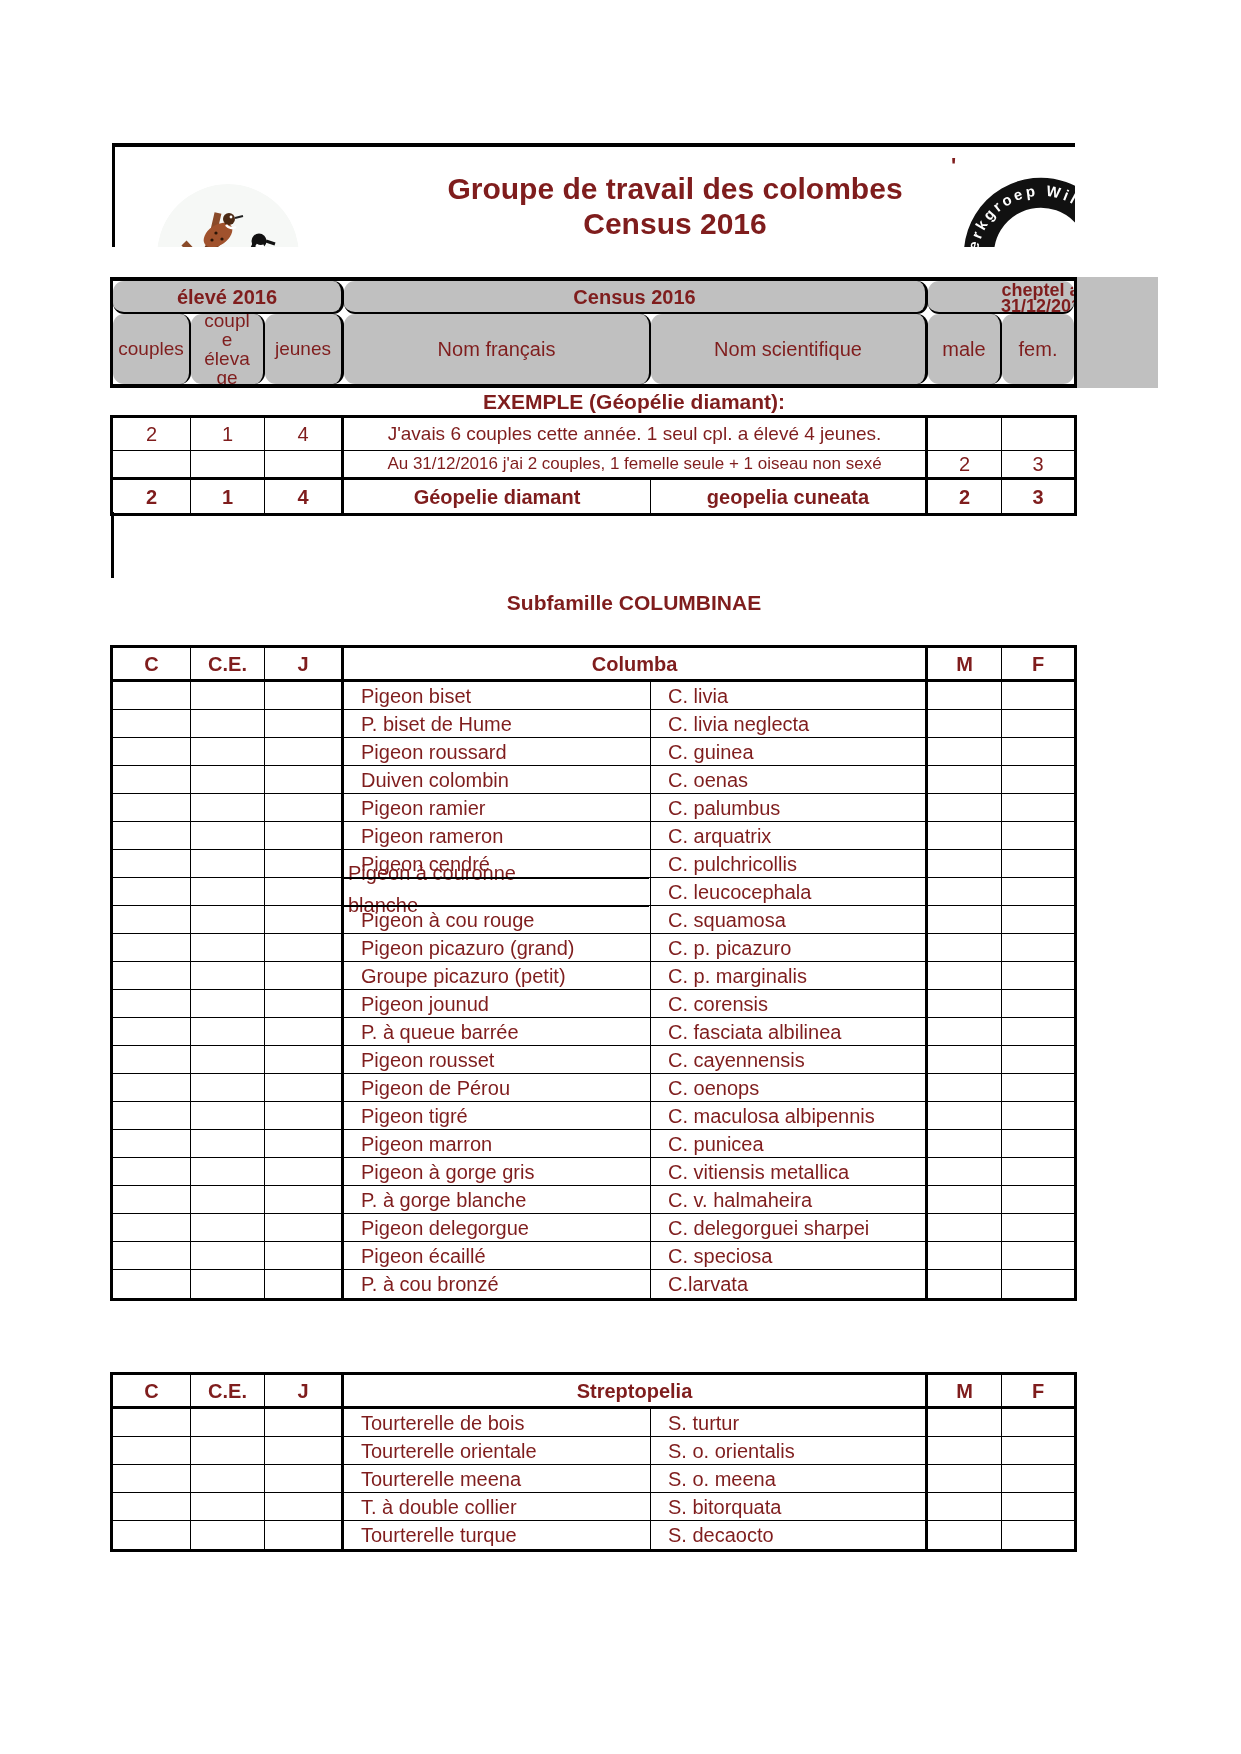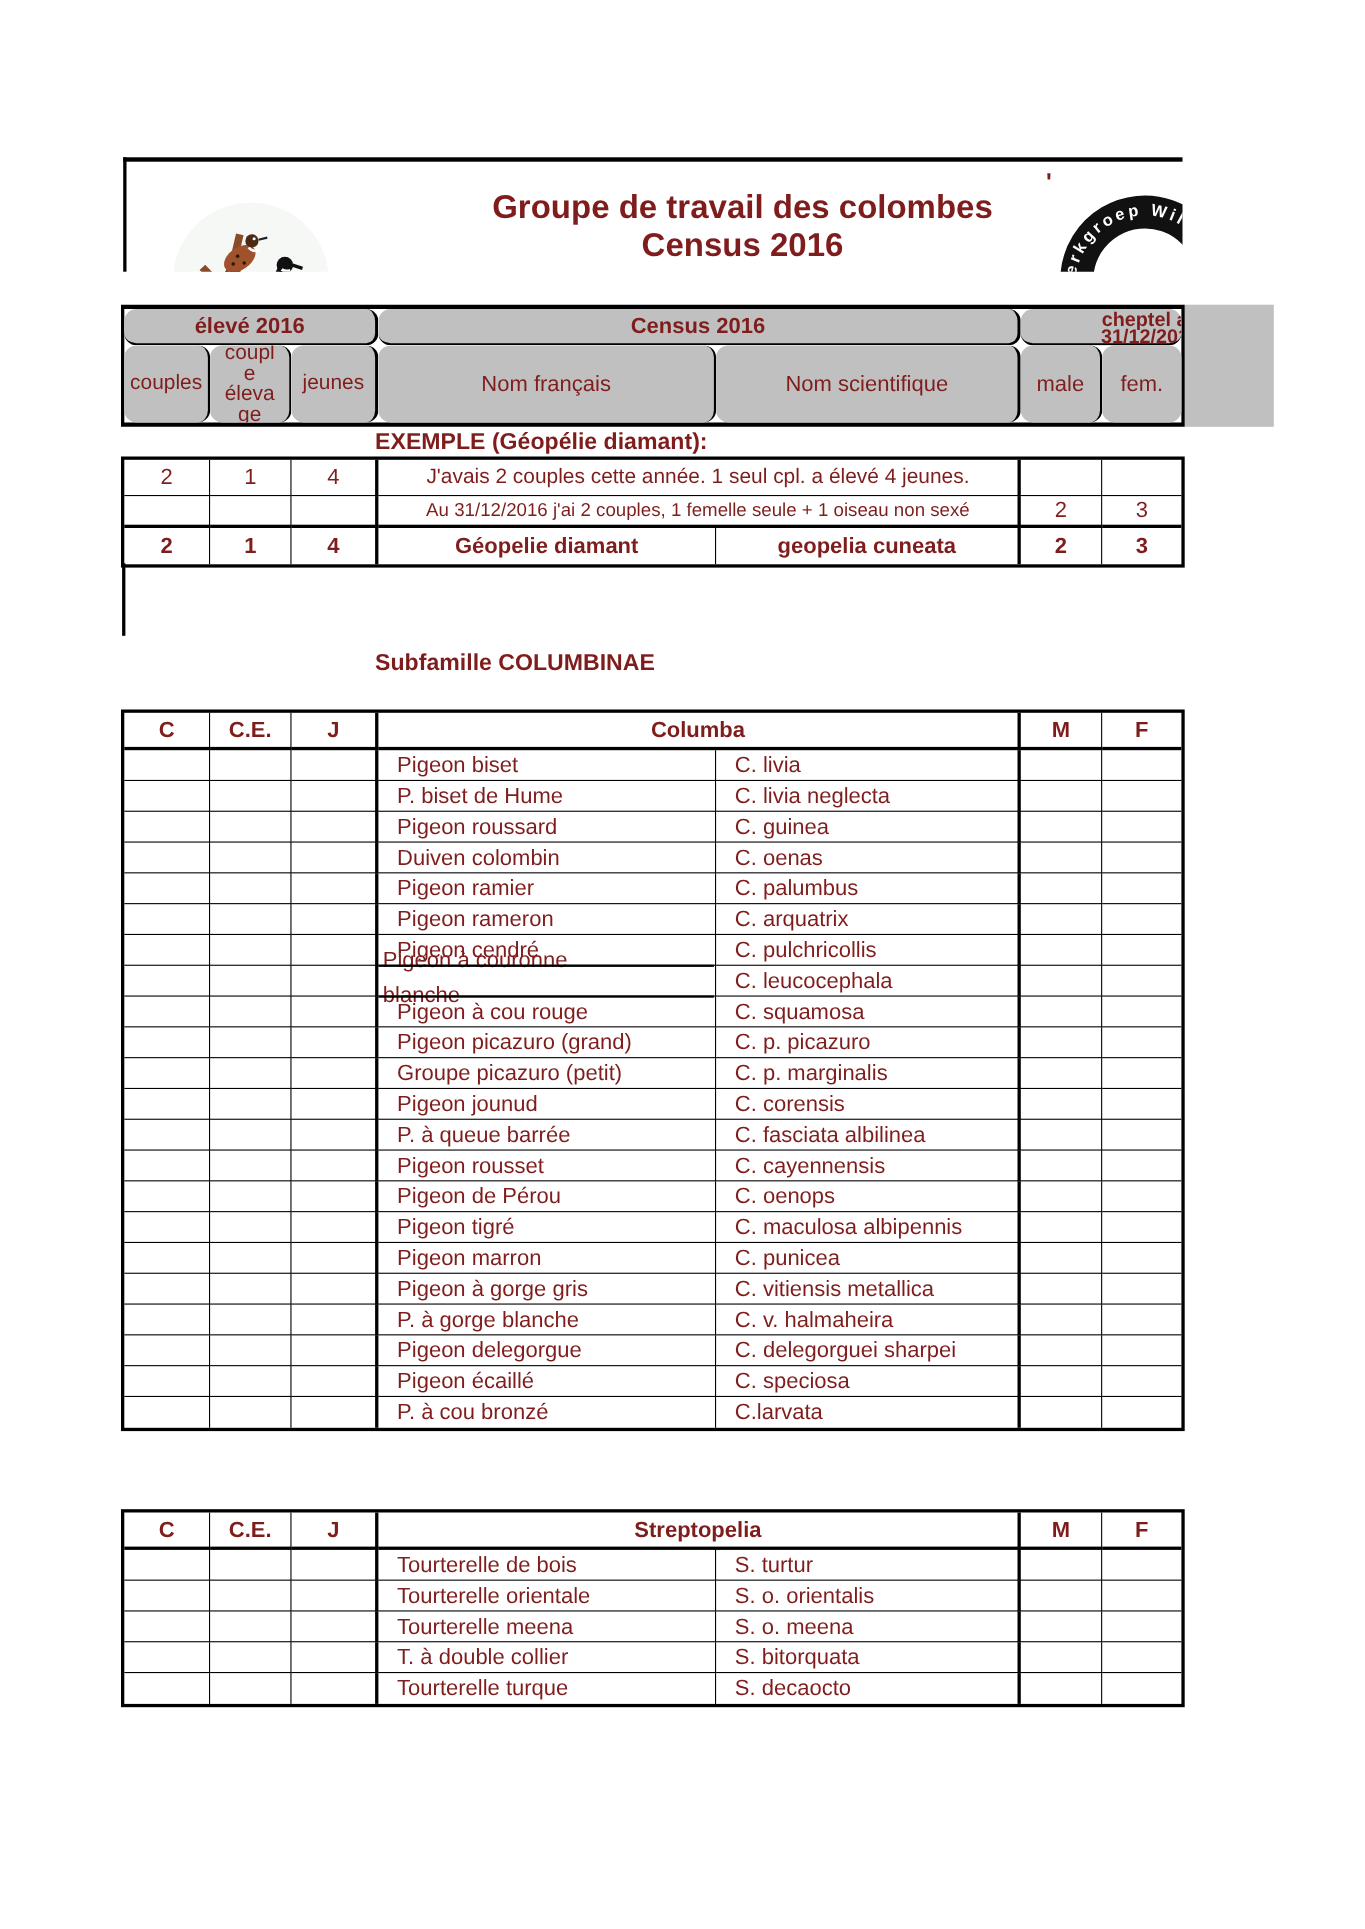--- a/index.html
+++ b/index.html
@@ -42,21 +42,21 @@
   #summary-table .cell{border-right-width:2px;border-bottom-width:2px;border-radius:11px;}
   #summary-table .thickR{border-right-width:3px;}
   #summary-table .br0{border-right:0;}
   #summary-table .bb0{border-bottom:0;}
   .cheptel-cell{display:block;position:relative;}
   .cheptel-inner{position:absolute;left:18px;top:1px;width:200px;text-align:center;
                  font-size:18px;line-height:16px;font-weight:bold;}
   .wrap-narrow{display:inline-block;width:54px;overflow-wrap:anywhere;text-align:center;line-height:19px;}
 
   
-  .heading{position:absolute;left:341px;width:586px;text-align:left;
+  .heading{position:absolute;left:341px;width:586px;text-align:center;
            font-weight:bold;font-size:21px;}
 
   
   #example-table{top:415px;grid-template-rows:33px 29px 33px;}
 
   
   .species{grid-template-rows:34px;grid-auto-rows:28px;}
   #columba-table{top:645px;}
   #streptopelia-table{top:1372px;}
 
@@ -160,21 +160,21 @@
     <div class="cell gray br0 bb0">fem.</div>
   </div>
 
   <div class="heading" style="top:390px">EXEMPLE (Géopélie diamant):</div>
 
   <div class="grid" id="example-table">
 
     <div class="cell">2</div>
     <div class="cell">1</div>
     <div class="cell thickR">4</div>
-    <div class="cell span2 thickR fs19">J'avais 2 couples cette année. 1 seul cpl. a élevé 4 jeunes.</div>
+    <div class="cell span2 thickR fs19">J'avais 6 couples cette année. 1 seul cpl. a élevé 4 jeunes.</div>
     <div class="cell"></div>
     <div class="cell br0"></div>
 
     <div class="cell bb3"></div>
     <div class="cell bb3"></div>
     <div class="cell thickR bb3"></div>
     <div class="cell span2 thickR fs17 bb3">Au 31/12/2016 j'ai 2 couples, 1 femelle seule + 1 oiseau non sexé</div>
     <div class="cell bb3">2</div>
     <div class="cell br0 bb3">3</div>
 

